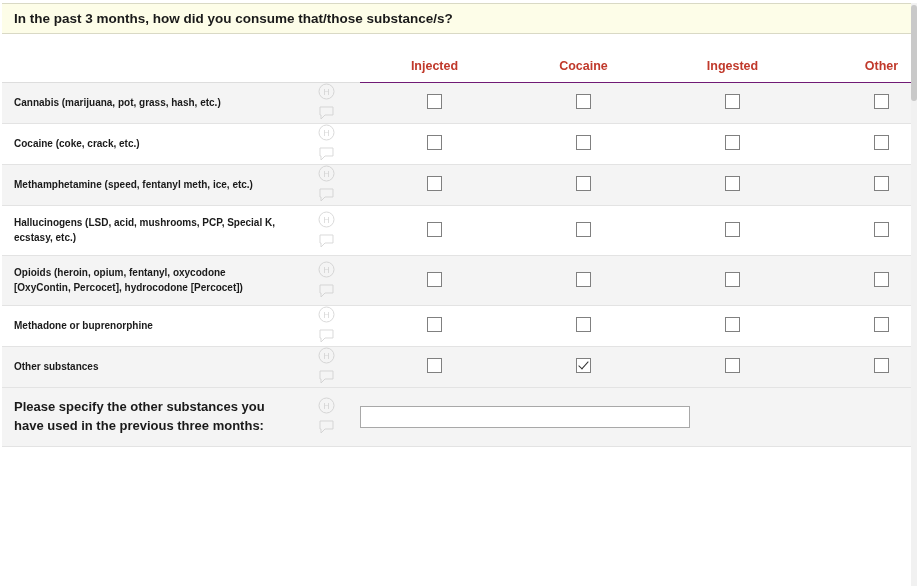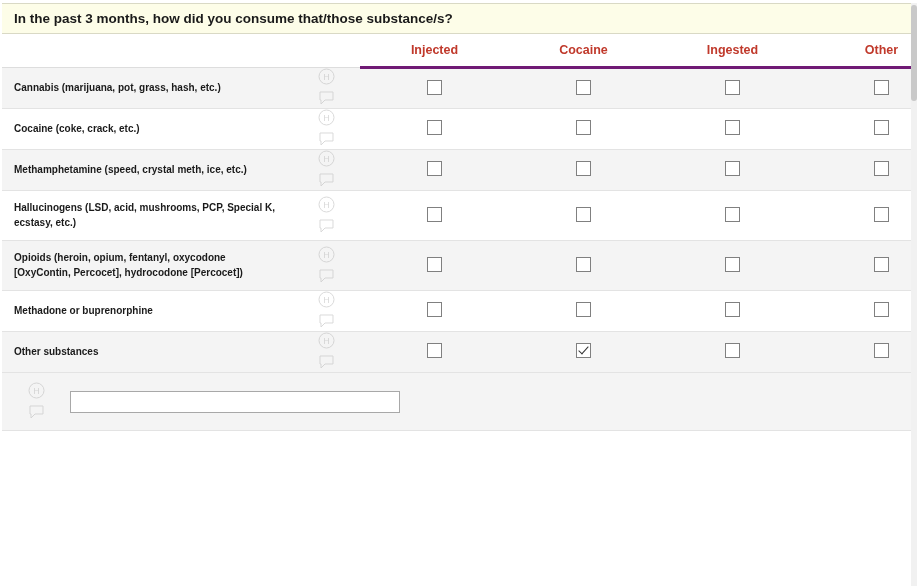--- a/index.html
+++ b/index.html
@@ -18,21 +18,21 @@
   .page {
     position: relative;
     width: 917px;
     height: 586px;
     box-sizing: border-box;
   }
   
   .question-banner {
     box-sizing: border-box;
     width: 911px;
-    margin: 3px 0 0 2px;
+    margin: 3px 0 16px 2px;
     background: #fdfde8;
     border: 1px solid #d9d9c5;
     border-left: none;
     height: 31px;
     display: flex;
     align-items: center;
     padding-left: 12px;
     font-weight: bold;
     font-size: 13.5px;
     color: #1a1a1a;
@@ -47,21 +47,21 @@
   table.grid col.c-label  { width: 290px; }
   table.grid col.c-icons  { width: 68px; }
   table.grid col.c-opt    { width: 149px; }
   thead th {
     height: 32px;
     font-size: 12.5px;
     font-weight: bold;
     color: #c0392b;
     text-align: center;
     vertical-align: middle;
-    border-bottom: 3px solid #701a75;
+    border-bottom: 1px solid #701a75;
     background: #ffffff;
     padding: 0;
   }
   thead th.blank {
     border-bottom: 1px solid #dddddd;
   }
   tbody tr {
     border-bottom: 1px solid #e3e3e3;
   }
   tbody tr.odd  { background: #f4f4f4; }
@@ -245,21 +245,21 @@
             </span>
           </span>
         </td>
         <td class="opt"><span class="checkbox"></span></td>
         <td class="opt"><span class="checkbox"></span></td>
         <td class="opt"><span class="checkbox"></span></td>
         <td class="opt"><span class="checkbox"></span></td>
       </tr>
 
       <tr class="odd">
-        <td class="label">Methamphetamine (speed, crystal meth, ice, etc.)</td>
+        <td class="label">Methamphetamine (speed, fentanyl meth, ice, etc.)</td>
         <td class="icons">
           <span class="icon-stack">
             <span class="icon-help">
               <svg width="17" height="17" viewBox="0 0 17 17">
                   <circle cx="8.5" cy="8.5" r="7.5" fill="none" stroke="#bbbbbb" stroke-width="1"></circle>
                   <text x="8.5" y="12" font-size="9" fill="#bbbbbb" text-anchor="middle" font-family="Liberation Sans, sans-serif">H</text>
                 </svg>
             </span>
             <span class="icon-comment">
               <svg width="17" height="14" viewBox="0 0 17 14">
@@ -363,20 +363,21 @@
         <td class="opt"><span class="checkbox"></span></td>
         <td class="opt"><span class="checkbox checked"></span></td>
         <td class="opt"><span class="checkbox"></span></td>
         <td class="opt"><span class="checkbox"></span></td>
       </tr>
 
     </tbody>
   </table>
 
   <div class="specify-row">
+    <div class="specify-label">Please specify the other substances you have used in the previous three months:</div>
     <div class="specify-icons">
       <span class="icon-stack">
         <span class="icon-help">
           <svg width="17" height="17" viewBox="0 0 17 17">
               <circle cx="8.5" cy="8.5" r="7.5" fill="none" stroke="#bbbbbb" stroke-width="1"></circle>
               <text x="8.5" y="12" font-size="9" fill="#bbbbbb" text-anchor="middle" font-family="Liberation Sans, sans-serif">H</text>
             </svg>
         </span>
         <span class="icon-comment">
           <svg width="17" height="14" viewBox="0 0 17 14">

